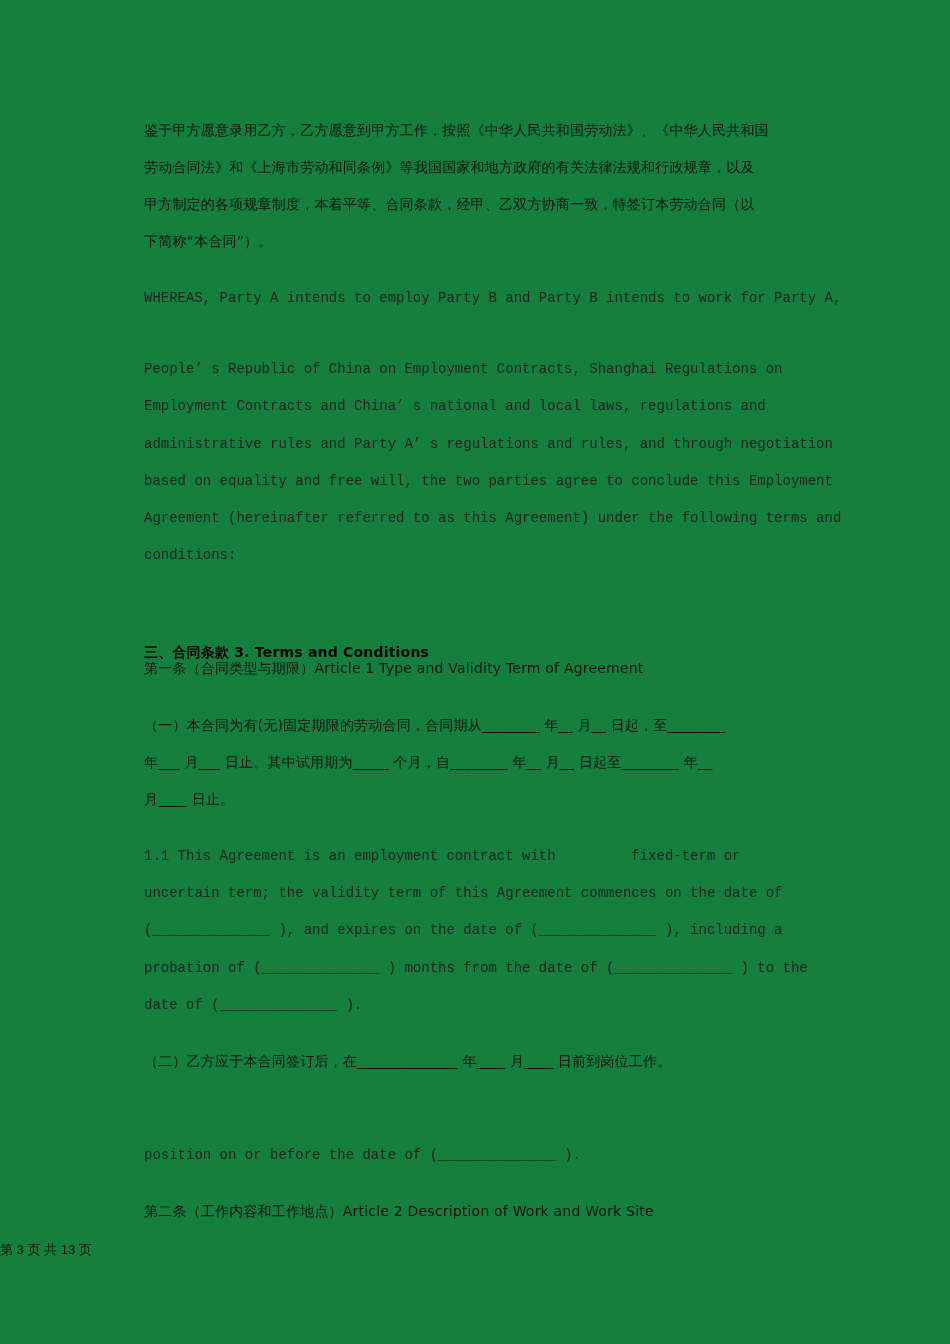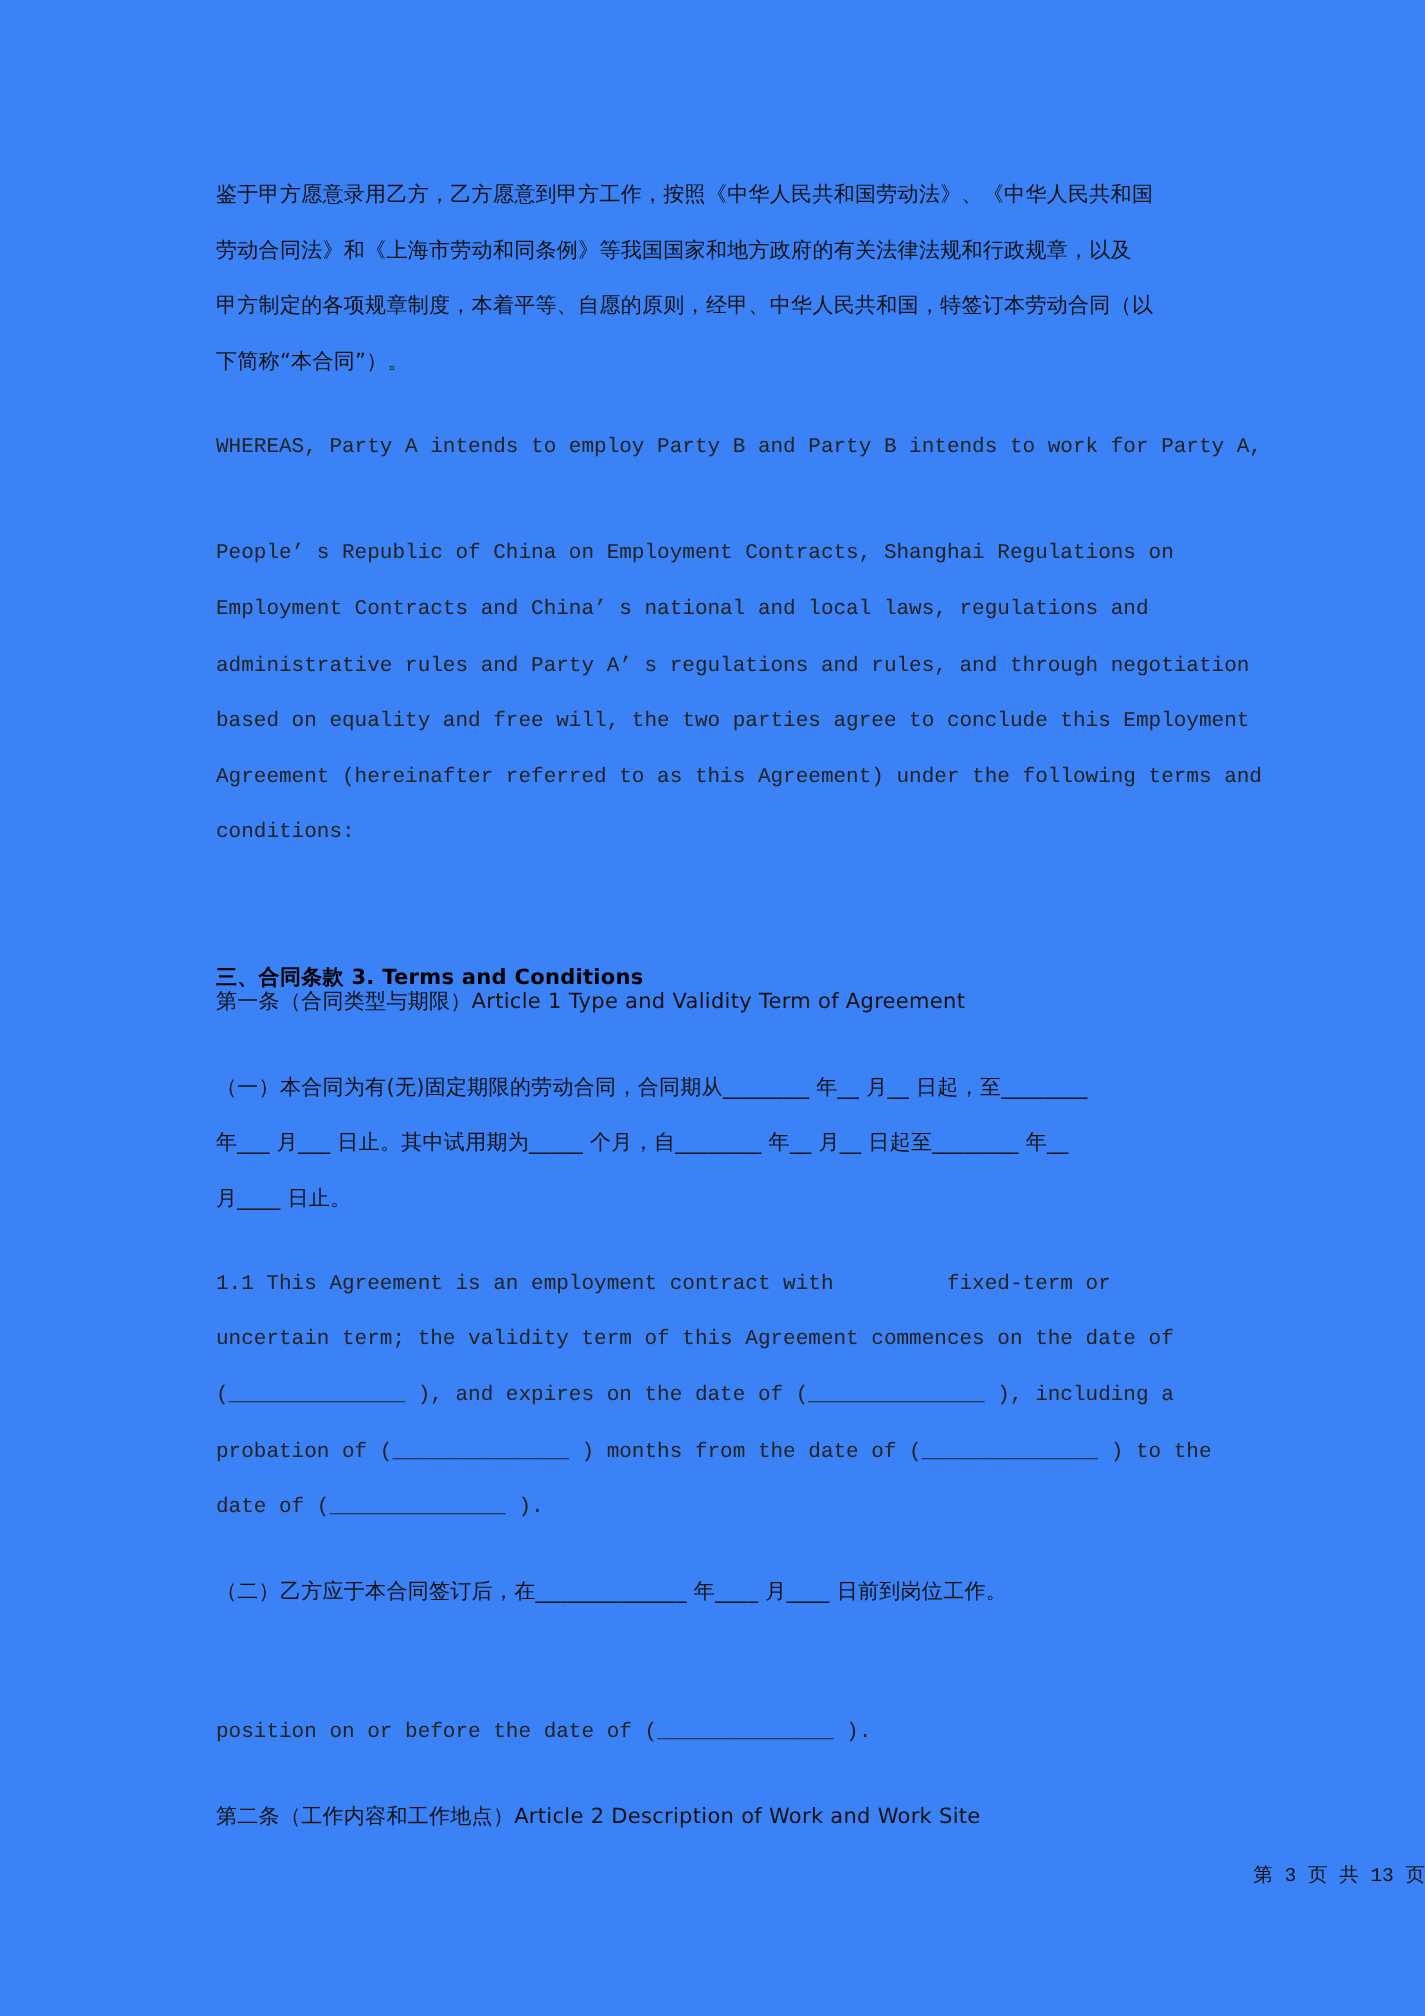--- a/index.html
+++ b/index.html
@@ -1,33 +1,33 @@
 <!DOCTYPE html>
 <html><head>
   <meta charset="utf-8">
   <style>
     html, body { margin: 0; padding: 0; background: #ffffff; }
     body { width: 950px; height: 1344px; position: relative; overflow: hidden;
       font-family: "DejaVu Serif", "Liberation Serif", serif; color: #111; }
-    .page { position: absolute; left: 0; top: 0; width: 950px; height: 1344px; background: #3b82f6; }
+    .page { position: absolute; left: 0; top: 0; width: 950px; height: 1344px; background: #15803d; }
     .line { position: absolute; left: 144px; white-space: pre; font-size: 14px; line-height: 18px; }
     .cn { font-family: "DejaVu Sans", "Liberation Sans", sans-serif; font-size: 14px; letter-spacing: 0.2px; }
     .en { font-family: "Liberation Mono", "DejaVu Sans Mono", monospace; font-size: 14px; letter-spacing: 0px; color: #222; text-align: center; }
     .bold { font-weight: bold; color: #000; margin-top: 40px; }
-    .footer { position: absolute; left: 0; width: 950px; text-align: right; top: 1241px;
-      font-family: Liberation Mono, monospace; font-size: 13px; }
+    .footer { position: absolute; left: 0; width: 950px; text-align: left; top: 1241px;
+      font-family: Liberation Sans, sans-serif; font-size: 13px; }
   </style>
 </head>
 <body>
 
 <div class="page">
 
   <div class="line cn" style="top:121px">鉴于甲方愿意录用乙方，乙方愿意到甲方工作，按照《中华人民共和国劳动法》、《中华人民共和国</div>
   <div class="line cn" style="top:158px">劳动合同法》和《上海市劳动和同条例》等我国国家和地方政府的有关法律法规和行政规章，以及</div>
-  <div class="line cn" style="top:195px">甲方制定的各项规章制度，本着平等、自愿的原则，经甲、中华人民共和国，特签订本劳动合同（以</div>
+  <div class="line cn" style="top:195px">甲方制定的各项规章制度，本着平等、合同条款，经甲、乙双方协商一致，特签订本劳动合同（以</div>
   <div class="line cn" style="top:232px">下简称“本合同”）。</div>
 
   <div class="line en" style="top:289px">WHEREAS, Party A intends to employ Party B and Party B intends to work for Party A,</div>
   <div class="line en" style="top:360px">People’ s Republic of China on Employment Contracts, Shanghai Regulations on</div>
   <div class="line en" style="top:397px">Employment Contracts and China’ s national and local laws, regulations and</div>
   <div class="line en" style="top:435px">administrative rules and Party A’ s regulations and rules, and through negotiation</div>
   <div class="line en" style="top:472px">based on equality and free will, the two parties agree to conclude this Employment</div>
   <div class="line en" style="top:509px">Agreement (hereinafter referred to as this Agreement) under the following terms and</div>
   <div class="line en" style="top:546px">conditions:</div>
 

